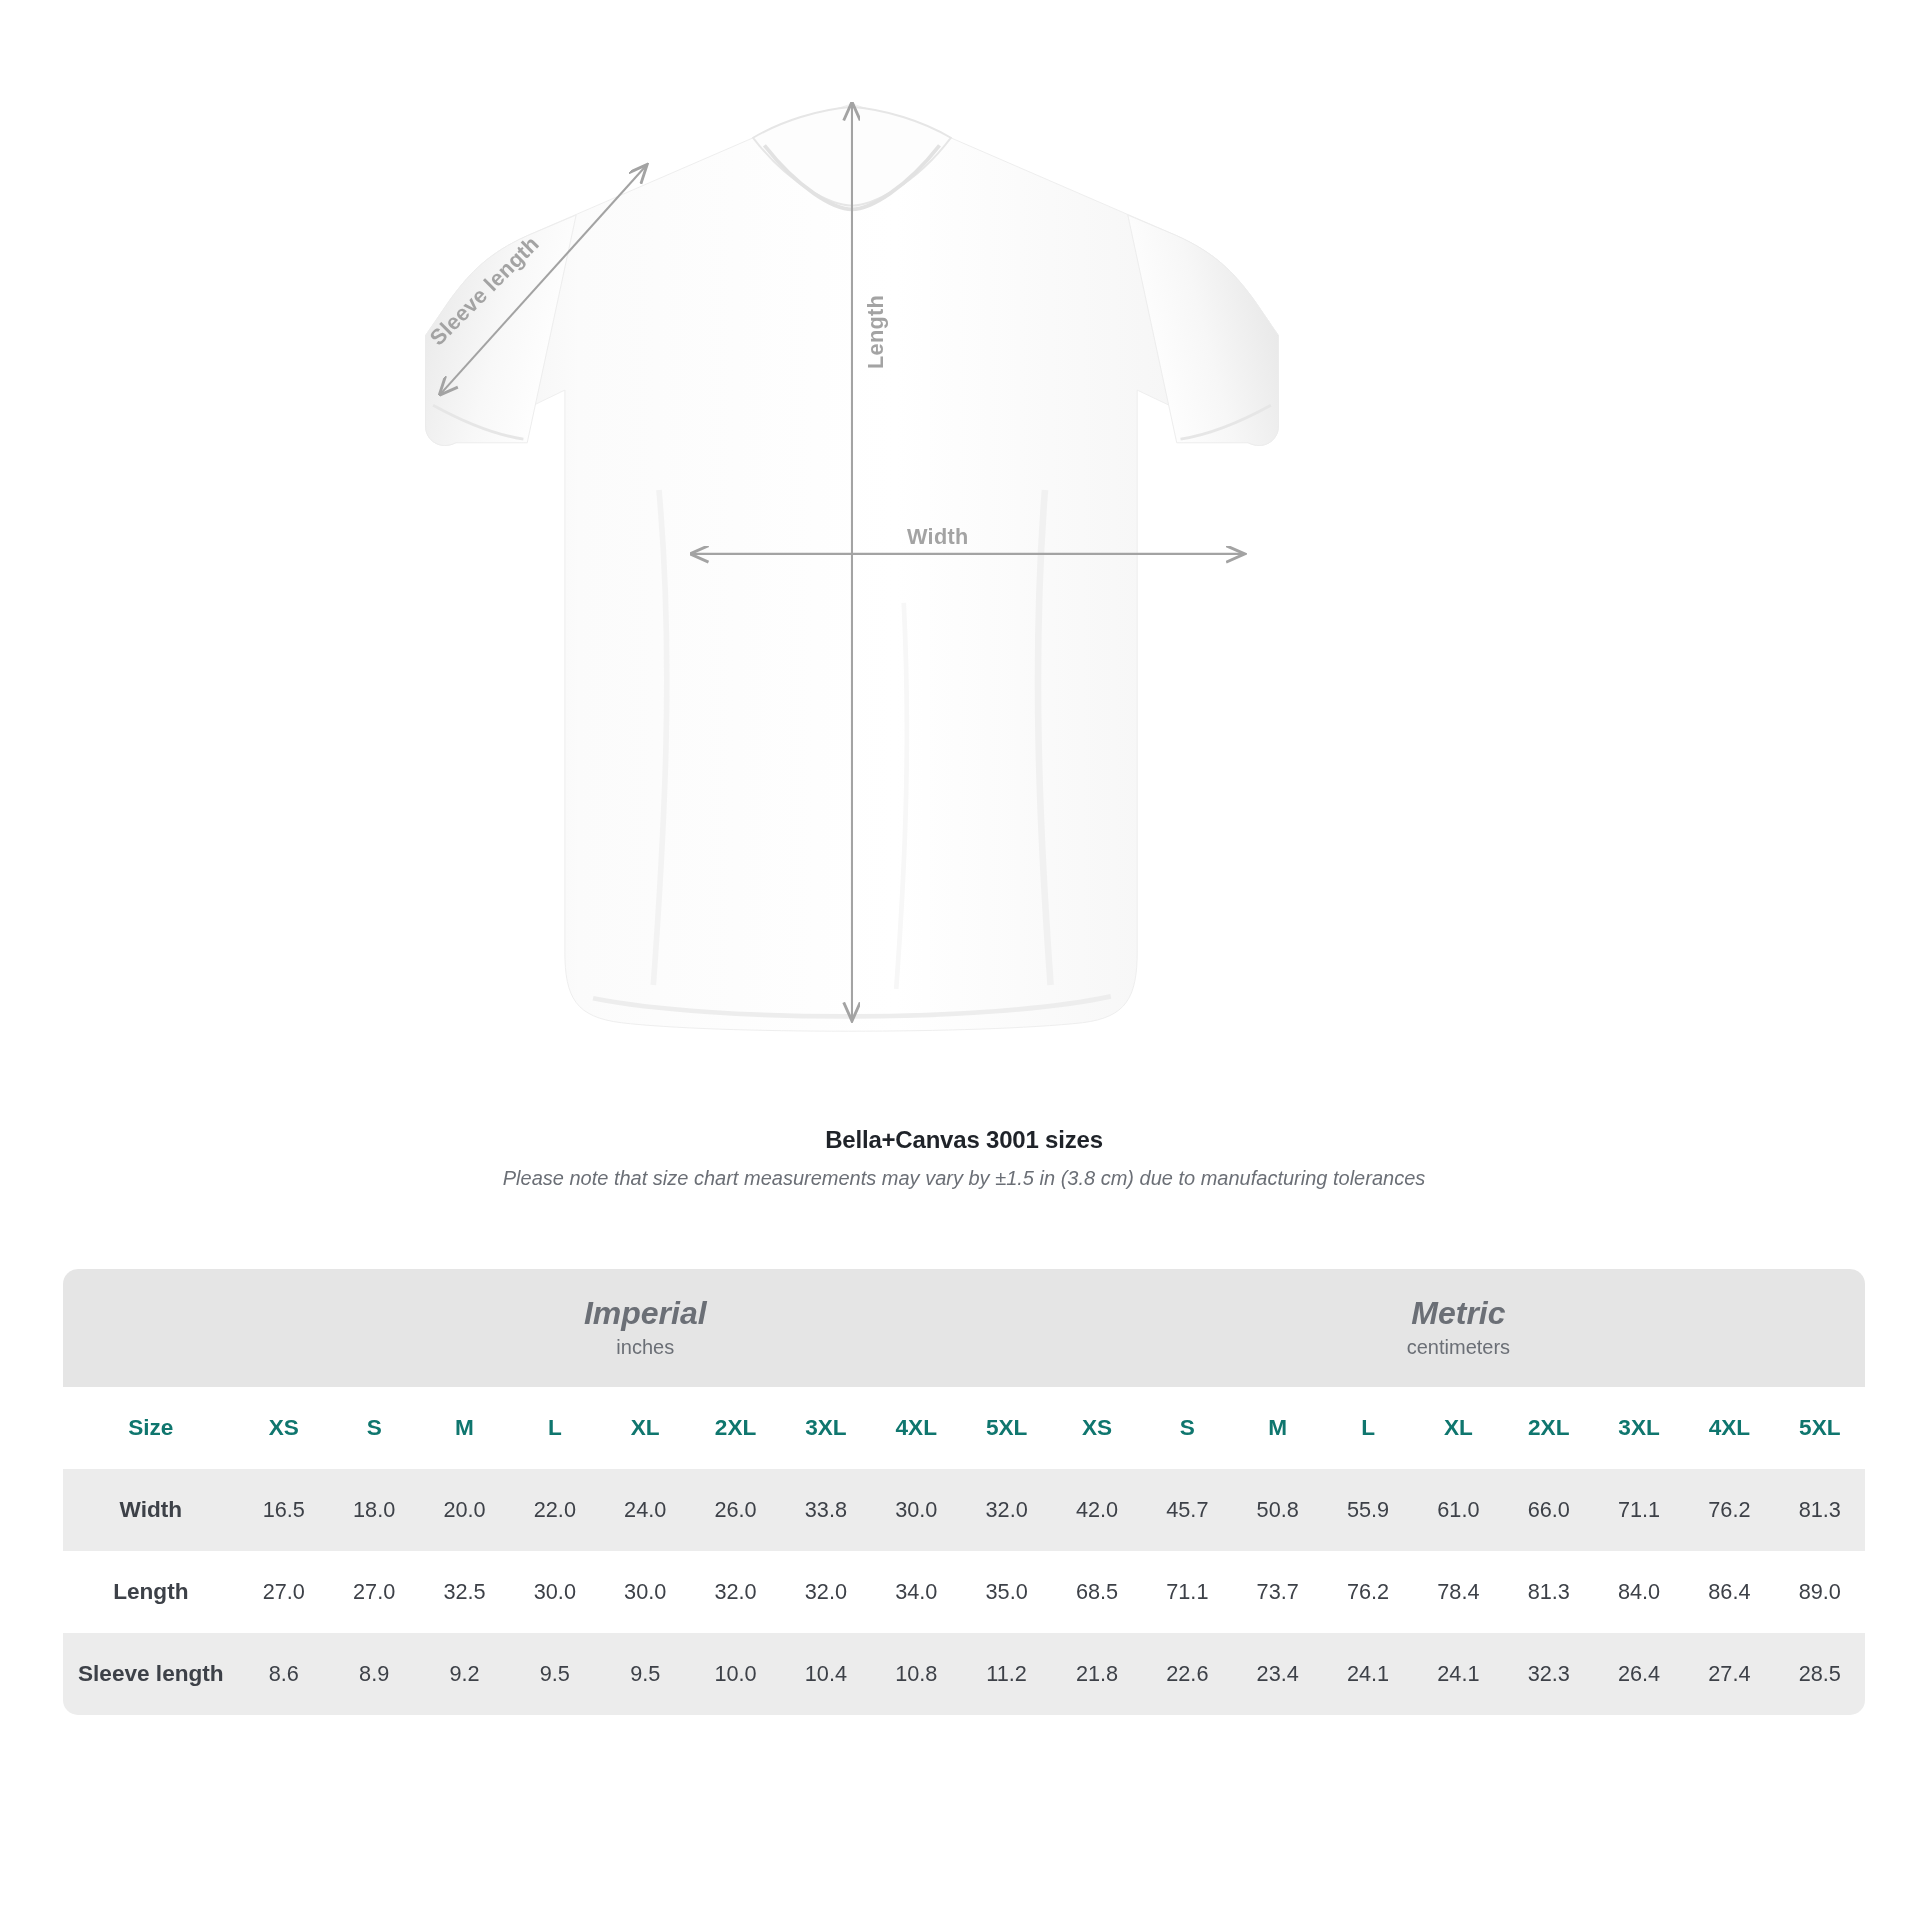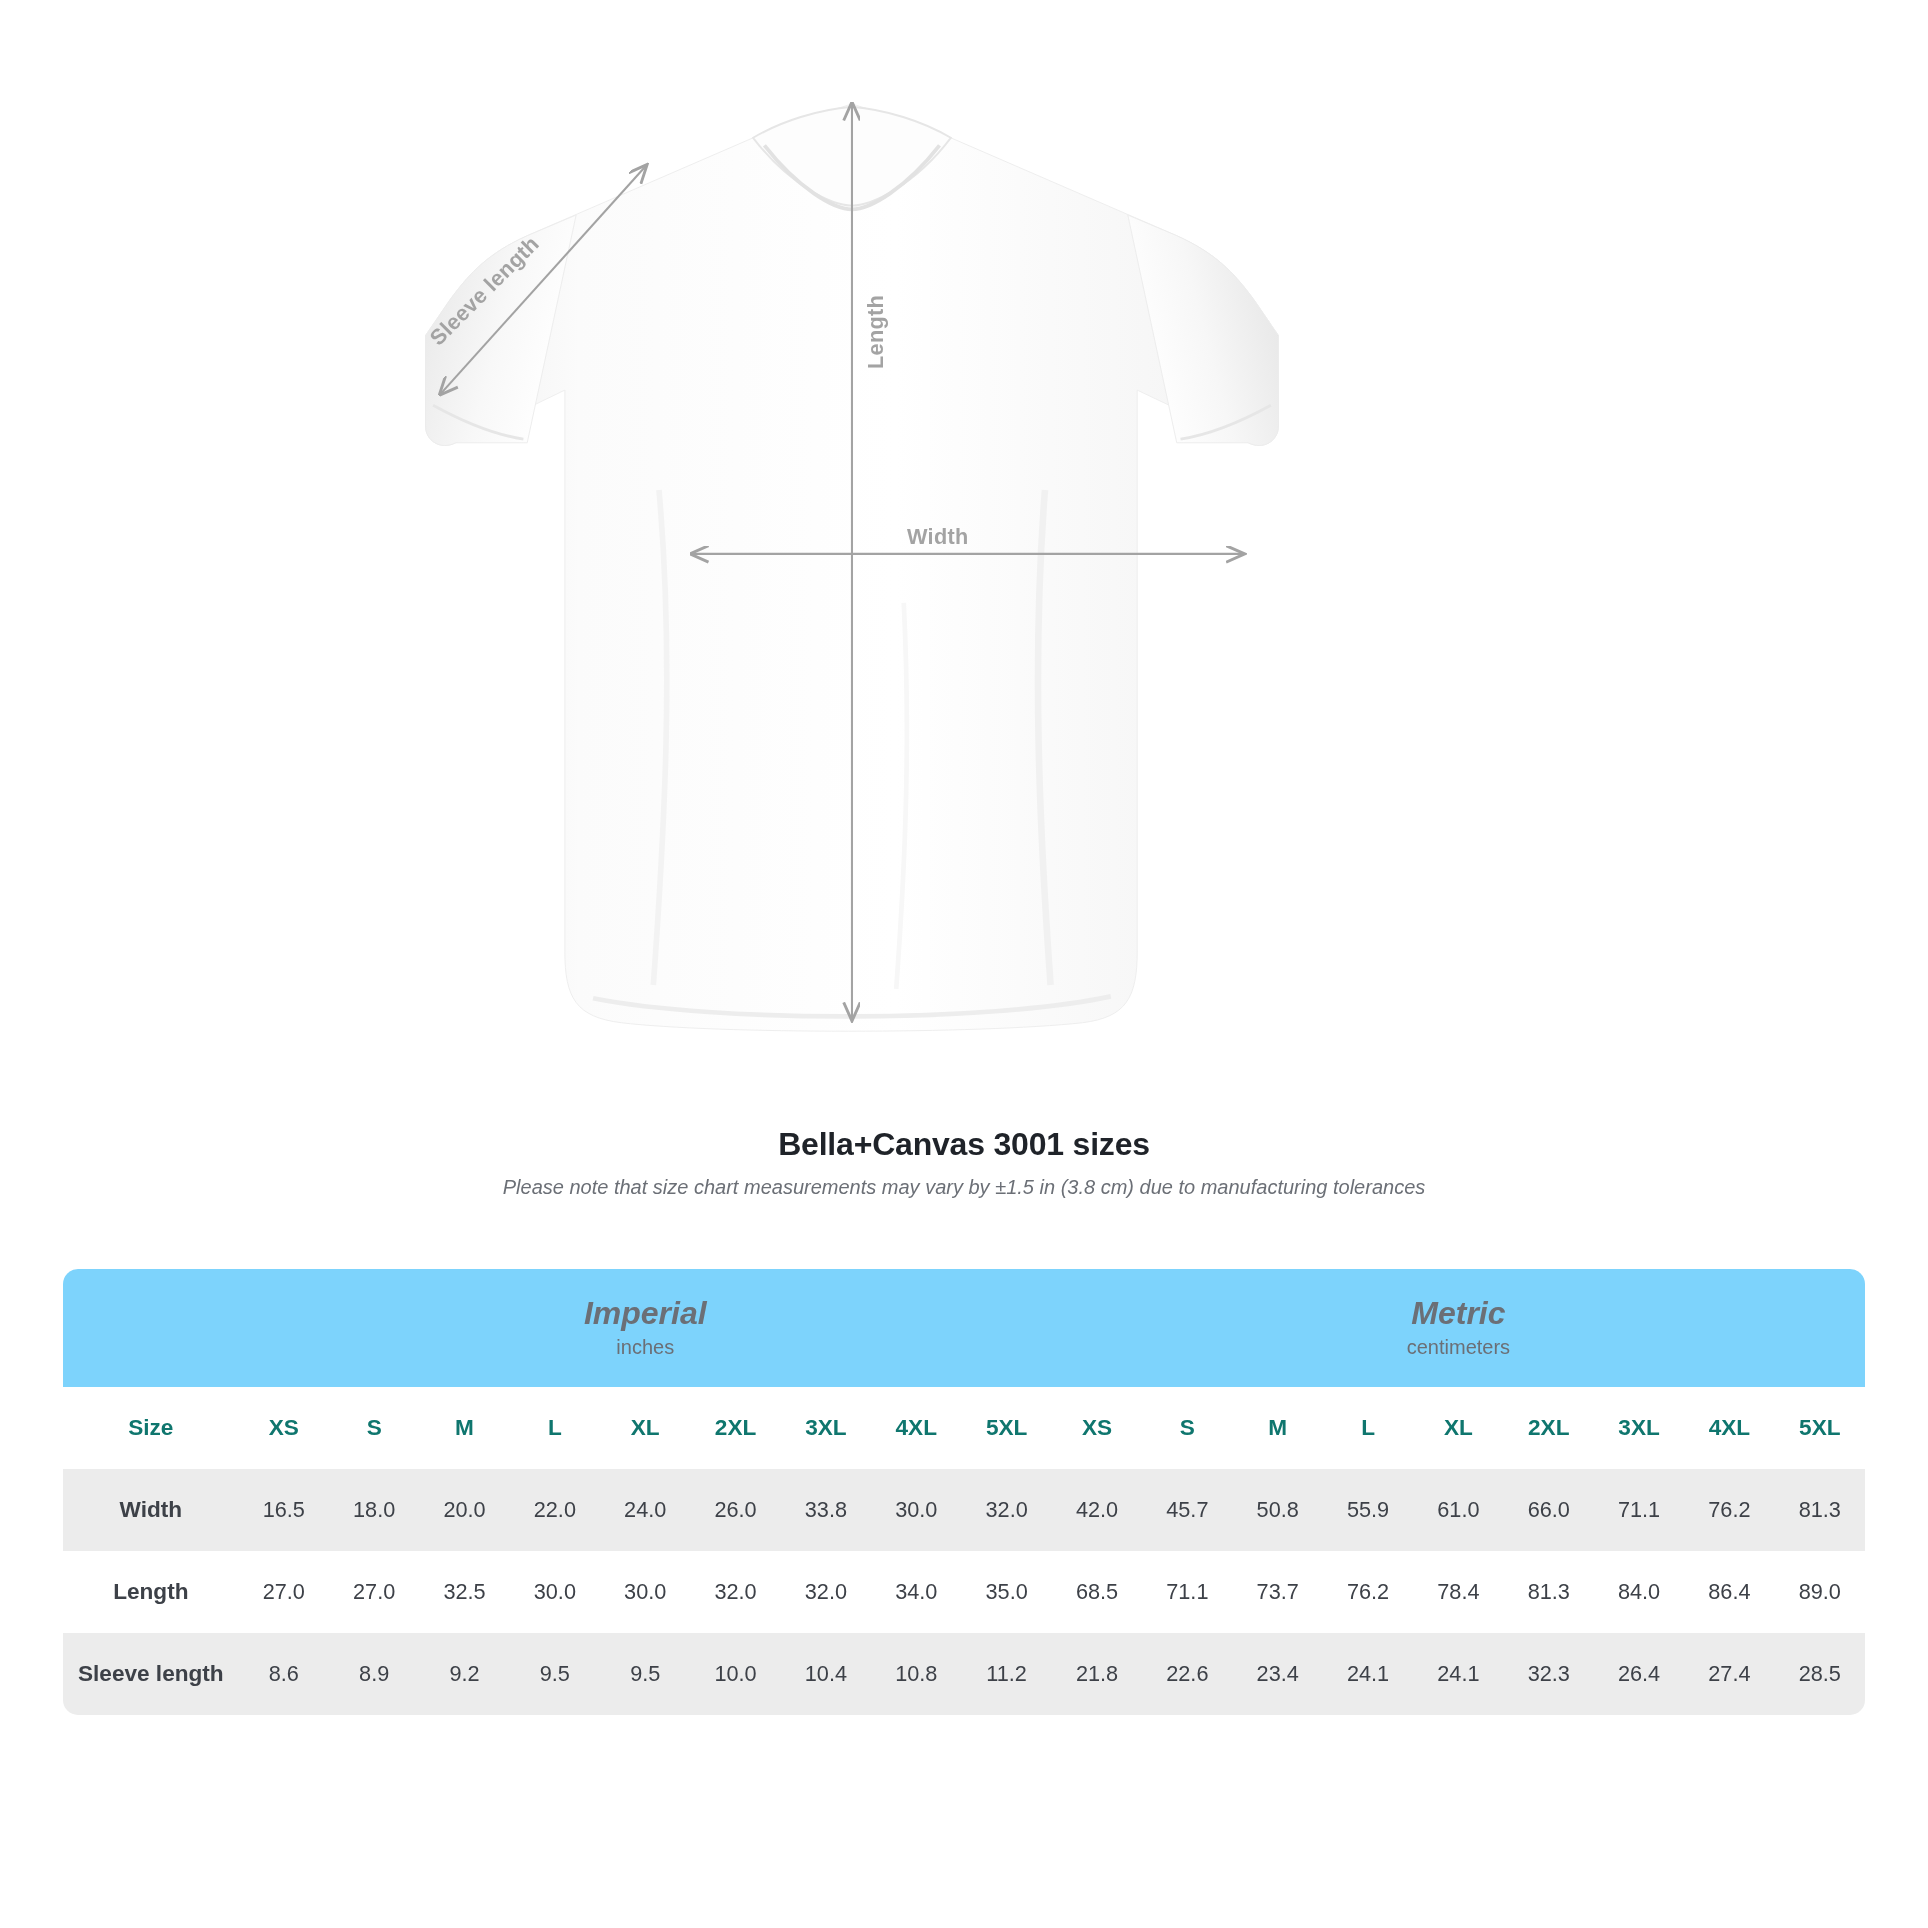--- a/index.html
+++ b/index.html
@@ -50,21 +50,21 @@
   }
 
   
   #caption {
     position: absolute;
     left: 0; top: 1126px;
     width: 1928px;
     text-align: center;
   }
   #chart-title {
-    font-size: 32px;
+    font-size: 24px;
     font-weight: bold;
     color: #1f2329;
     margin: 0 0 13px 0;
     letter-spacing: -0.2px;
   }
   #chart-note {
     font-size: 20px;
     font-style: italic;
     color: #6b6f76;
     margin: 0;
@@ -83,21 +83,21 @@
     font-size: 21.7px;
     color: #3d4148;
   }
   table.size-table td, table.size-table th {
     text-align: center;
     vertical-align: middle;
     border: none;
   }
   
   .unit-band td {
-    background: #7dd3fc;
+    background: #e5e5e5;
     padding: 24.5px 0 28px 0;
   }
   .unit-band td:first-child { border-top-left-radius: 15px; }
   .unit-band td:last-child  { border-top-right-radius: 15px; }
   .unit-name {
     font-size: 32px;
     font-weight: bold;
     font-style: italic;
     color: #6b6f76;
     line-height: 1.2;

